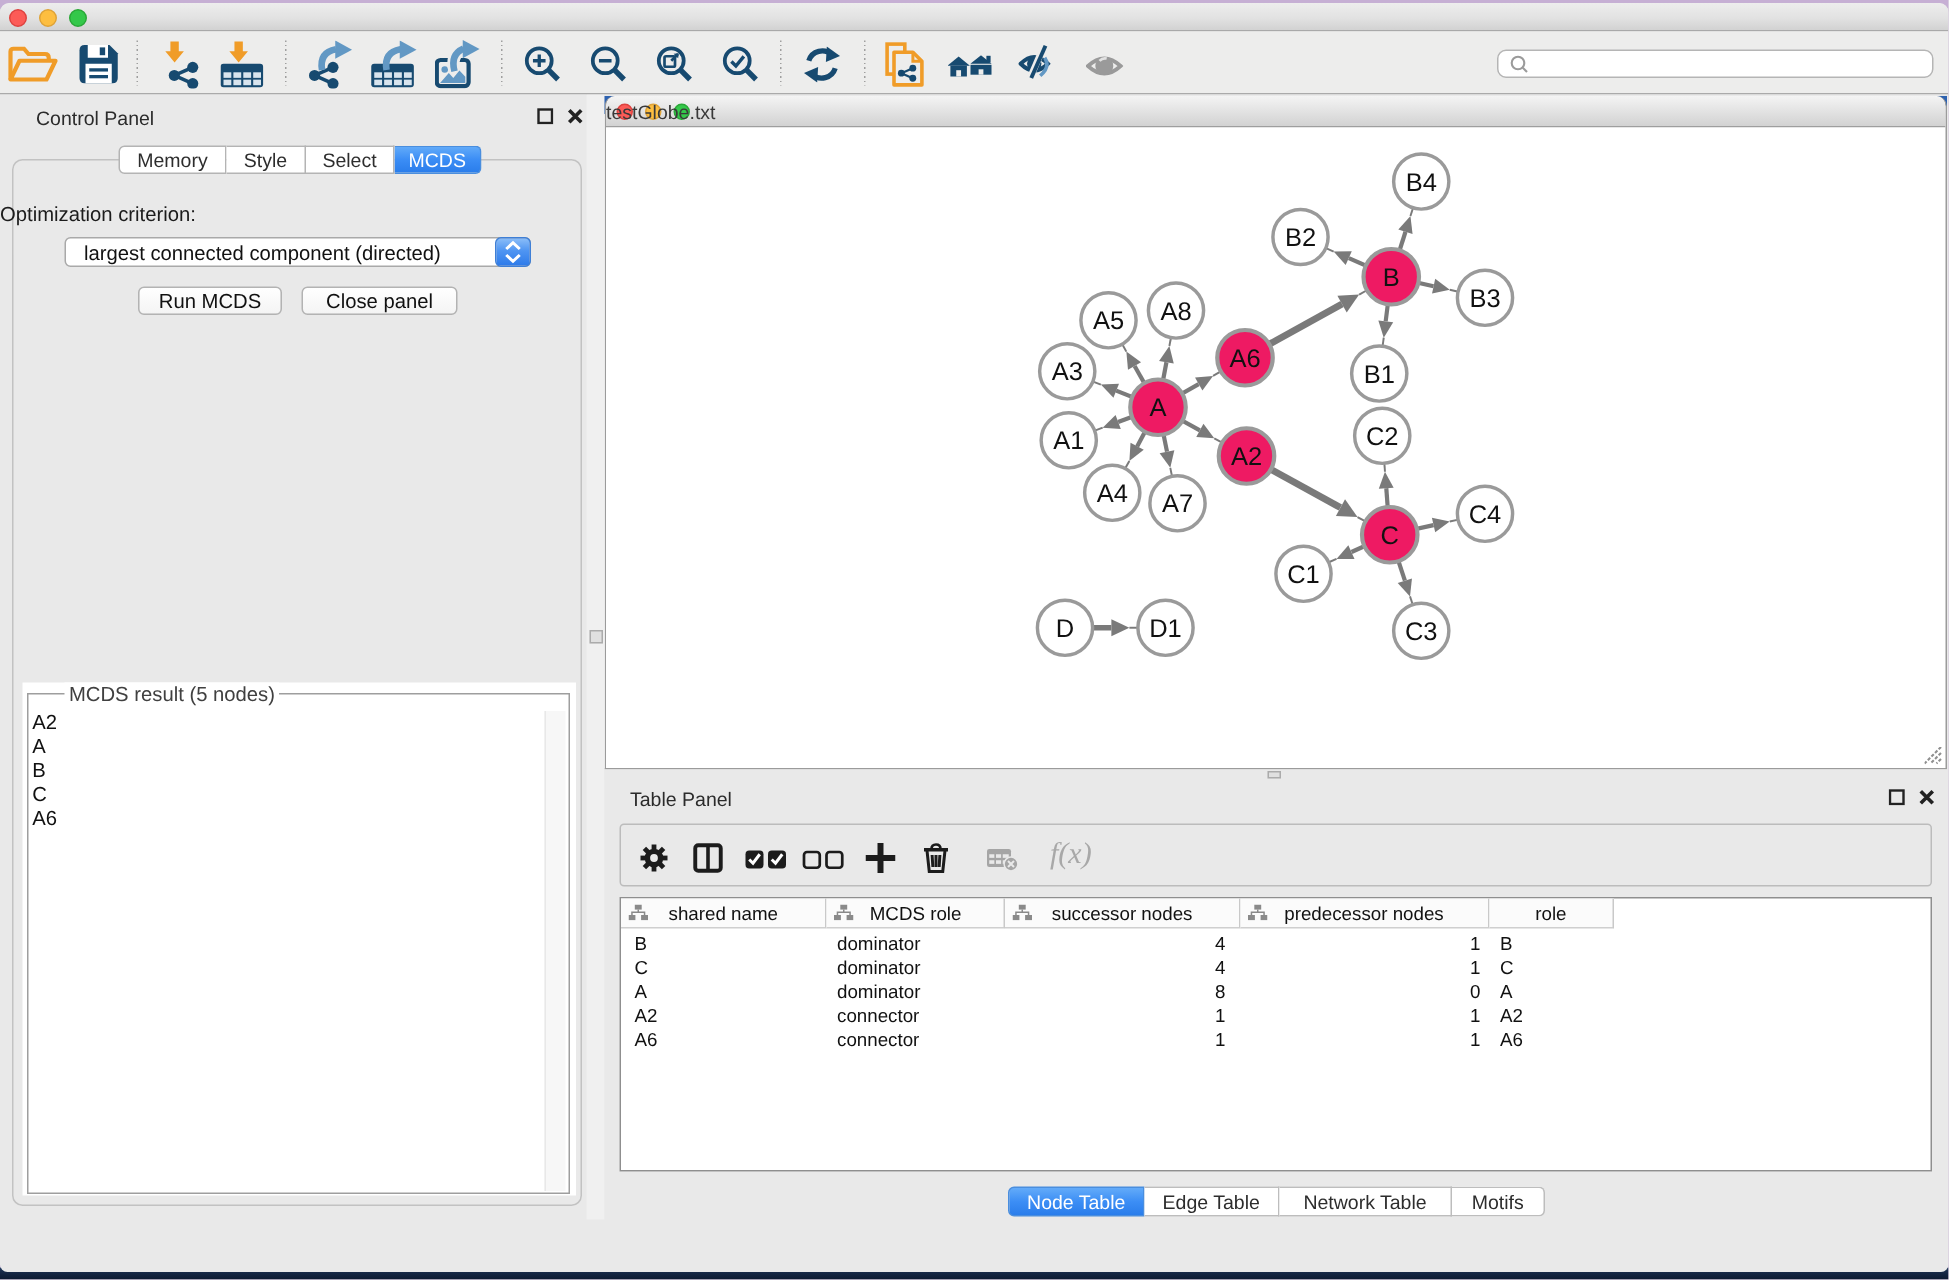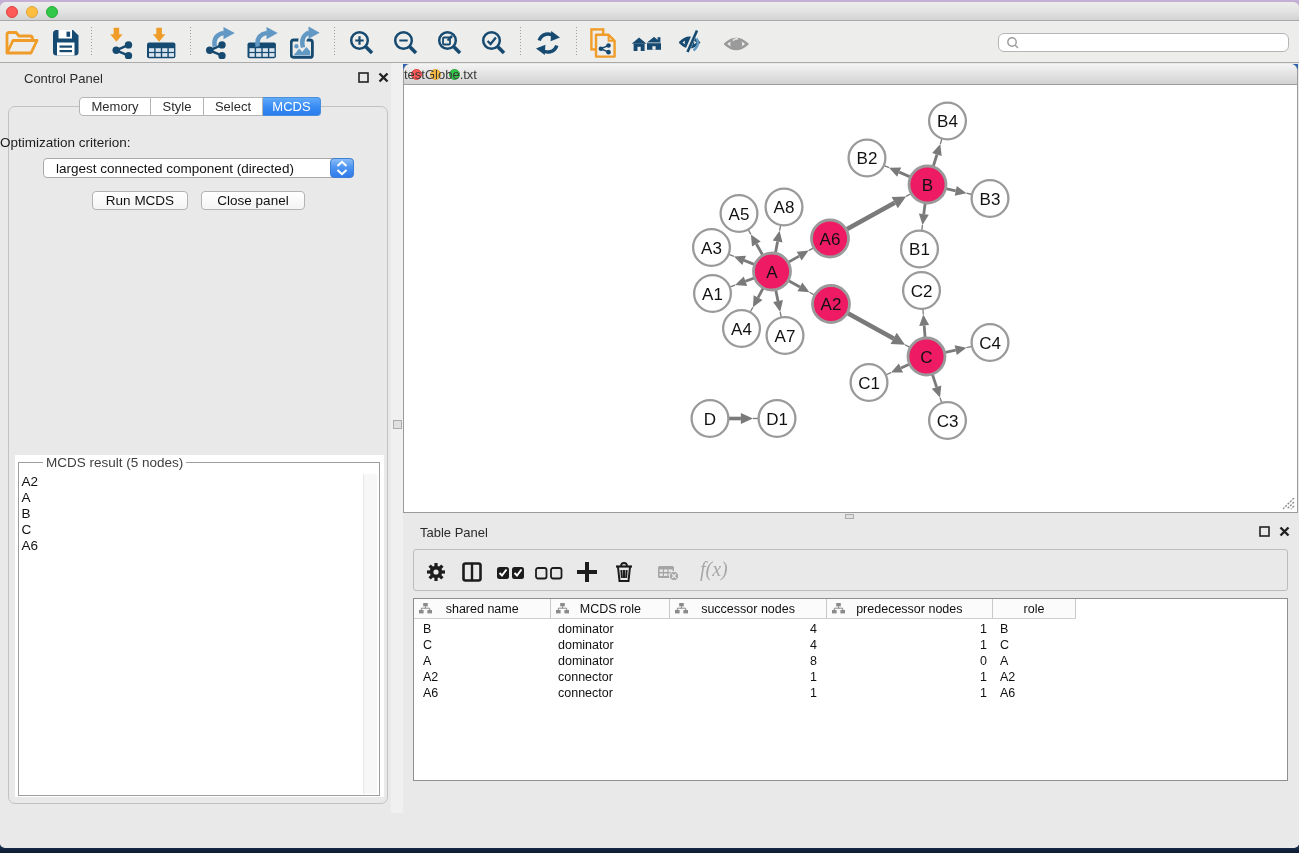--- a/index.html
+++ b/index.html
@@ -578,15 +578,21 @@
         <div class="td" style="left:144px;top:70px">connector</div>
         <div class="td" style="left:330px;top:70px;width:73px;text-align:right">1</div>
         <div class="td" style="left:500px;top:70px;width:73px;text-align:right">1</div>
         <div class="td" style="left:586px;top:70px">A2</div>
         <div class="td" style="left:9px;top:86px">A6</div>
         <div class="td" style="left:144px;top:86px">connector</div>
         <div class="td" style="left:330px;top:86px;width:73px;text-align:right">1</div>
         <div class="td" style="left:500px;top:86px;width:73px;text-align:right">1</div>
         <div class="td" style="left:586px;top:86px">A6</div>
     </div>
+    <div class="bottabs">
+      <div class="btab sel first" style="width:91px">Node Table</div>
+      <div class="btab" style="width:90px">Edge Table</div>
+      <div class="btab" style="width:115px">Network Table</div>
+      <div class="btab last" style="width:62px">Motifs</div>
+    </div>
   </div>
 
 </div>
 
 </body></html>

